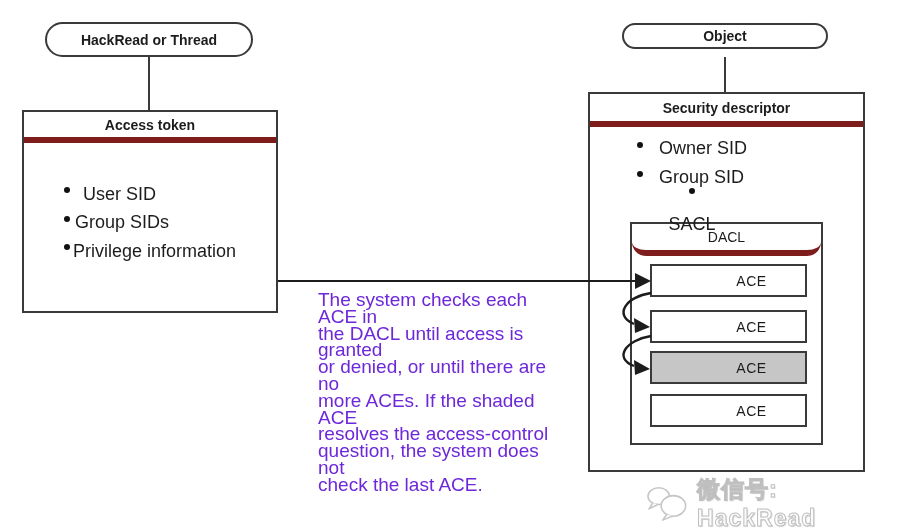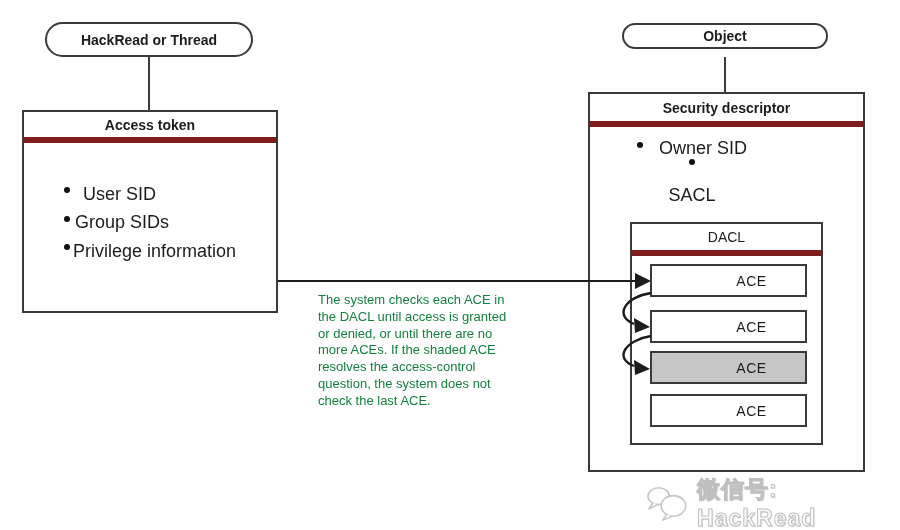--- a/index.html
+++ b/index.html
@@ -11,35 +11,35 @@
   .node-box{position:absolute;background:#ffffff;border:2px solid #3a3a3a;box-sizing:border-box;z-index:2;}
   .stadium{
     position:absolute;background:#ffffff;border:2px solid #3a3a3a;border-radius:18px;
     box-sizing:border-box;display:flex;align-items:center;justify-content:center;
     font-weight:bold;font-size:14px;z-index:2;
   }
   .box-header{
     display:flex;align-items:center;justify-content:center;
     border-bottom:6px solid #7f1d1d;font-weight:bold;font-size:14px;box-sizing:border-box;
   }
-  .box-header.regular{font-weight:normal;}
+  .box-header.regular{font-weight:normal;border-radius:14px;}
   
   .bullet-list{position:absolute;z-index:3;}
   .li{display:flex;align-items:center;font-size:18px;}
   .dot{width:6px;height:6px;border-radius:50%;background:#111;flex:0 0 6px;position:relative;top:-4px;}
   
   .ace{
     position:absolute;left:650px;width:157px;height:33px;border:2px solid #3a3a3a;
     box-sizing:border-box;background:#ffffff;display:flex;align-items:center;justify-content:center;
     font-size:14px;letter-spacing:.5px;z-index:3;padding-left:46px;
   }
   
   .annotation{
-    position:absolute;left:318px;top:292px;width:240px;font-size:13px;line-height:16.8px;
-    white-space:pre-line;z-index:2;color:#15803d;
+    position:absolute;left:318px;top:292px;width:240px;font-size:19px;line-height:16.8px;
+    white-space:pre-line;z-index:2;color:#6d28d9;
   }
   
   .connectors{position:absolute;left:0;top:0;width:900px;height:530px;z-index:4;pointer-events:none;}
   
   .watermark{
     position:absolute;left:646px;top:474px;display:flex;align-items:center;gap:8px;z-index:5;
   }
   .watermark-text{
     font-size:23px;font-weight:bold;letter-spacing:1px;
     color:#fbfbfb;-webkit-text-stroke:1px #bfbfbf;
@@ -78,20 +78,24 @@
     <span>Object</span>
   </div>
 
   <div class="node-box" style="left:588px;top:92px;width:277px;height:380px;">
     <div class="box-header" style="height:33px;">Security descriptor</div>
   </div>
   <div class="bullet-list" style="left:637px;top:134px;">
     <div class="li" style="height:29px;gap:16px;">
       <span class="dot"></span>
       <span>Owner SID</span>
+    </div>
+    <div class="li" style="height:29px;gap:16px;">
+      <span class="dot"></span>
+      <span>Group SID</span>
     </div>
     <div class="li" style="height:29px;gap:16px;flex-direction:column;">
       <span class="dot"></span>
       <span>SACL</span>
     </div>
   </div>
 
   <div class="node-box" style="left:630px;top:222px;width:193px;height:223px;">
     <div class="box-header regular" style="height:32px;">DACL</div>
   </div>

